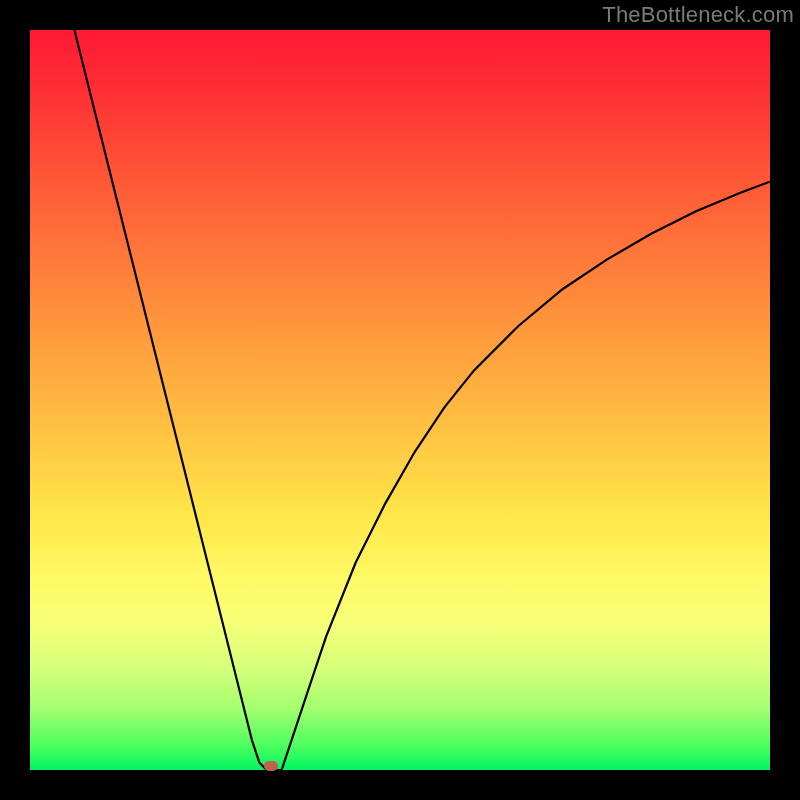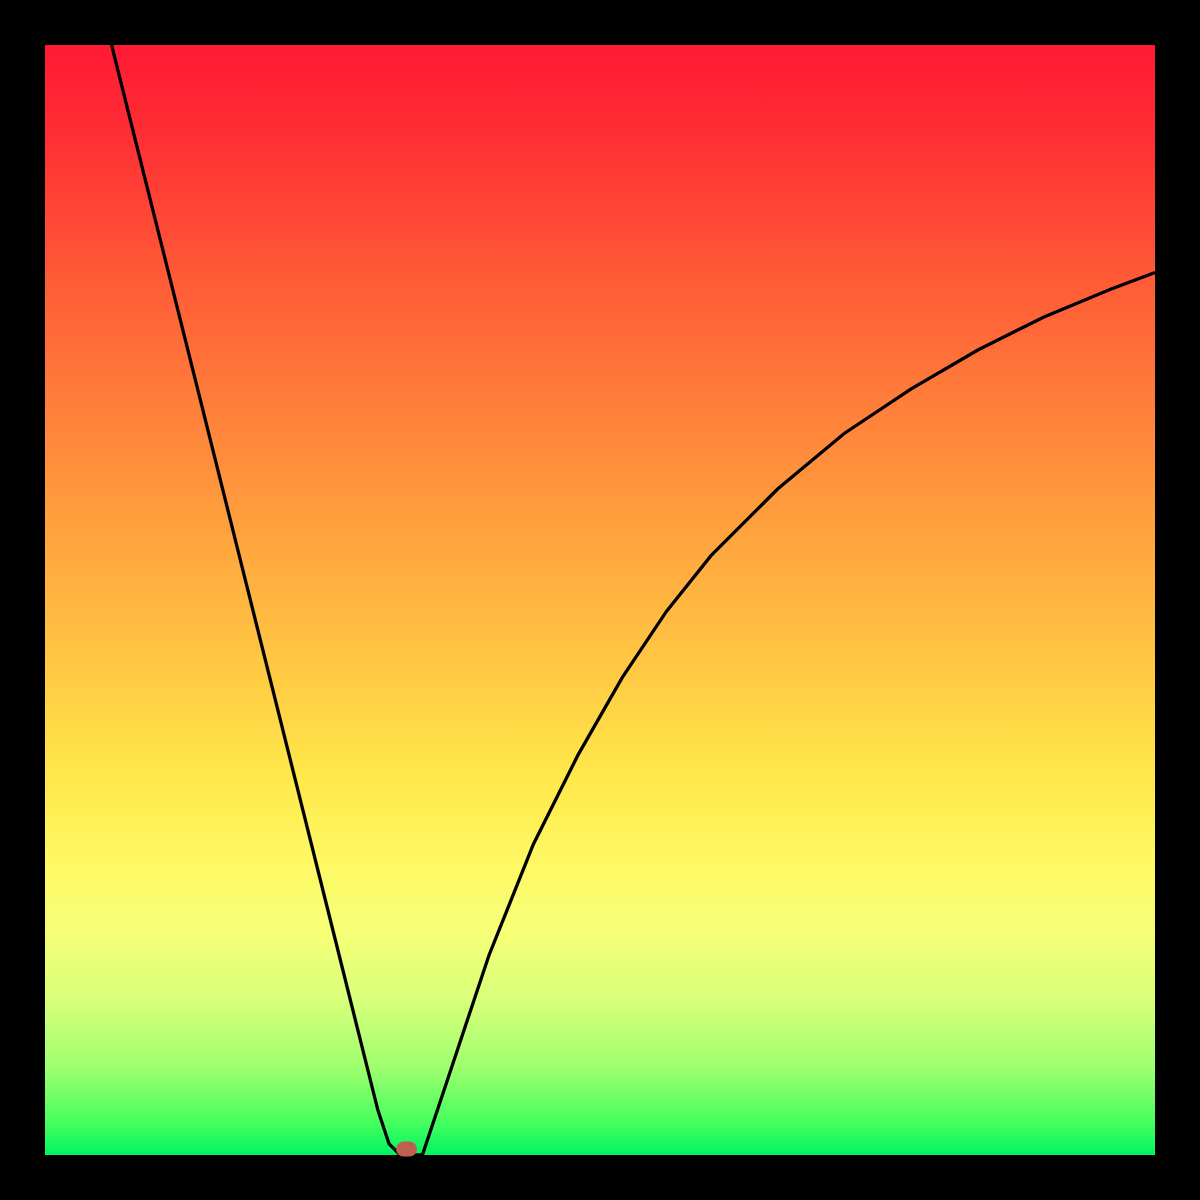--- a/index.html
+++ b/index.html
@@ -69,13 +69,14 @@
 </head>
 <body>
 
 <div class="frame">
   <div class="plot-area">
     <svg class="curve-svg" viewBox="0 0 740 740" preserveAspectRatio="none">
       <path d="M44.4 0.0 L74.0 118.4 L103.6 236.8 L133.2 355.2 L162.8 473.6 L192.4 592.0 L207.2 651.2 L222.0 710.4 L229.4 732.6 L236.8 740.0 L244.2 740.0 L251.6 740.0 L251.6 740.0 L266.4 695.6 L281.2 651.2 L296.0 606.8 L325.6 532.8 L355.2 473.6 L384.8 421.8 L414.4 377.4 L444.0 340.4 L488.4 296.0 L532.8 259.0 L577.2 229.4 L621.6 203.5 L666.0 181.3 L710.4 162.8 L740.0 151.7" id="curvePath" fill="none" stroke="#000" stroke-width="2.2"></path>
     </svg>
     <div class="minpoint" id="minPoint" style="left: 240.5px; top: 736.3px;"></div>
   </div>
+  <div class="watermark">TheBottleneck.com</div>
 </div>
 
 </body></html>

